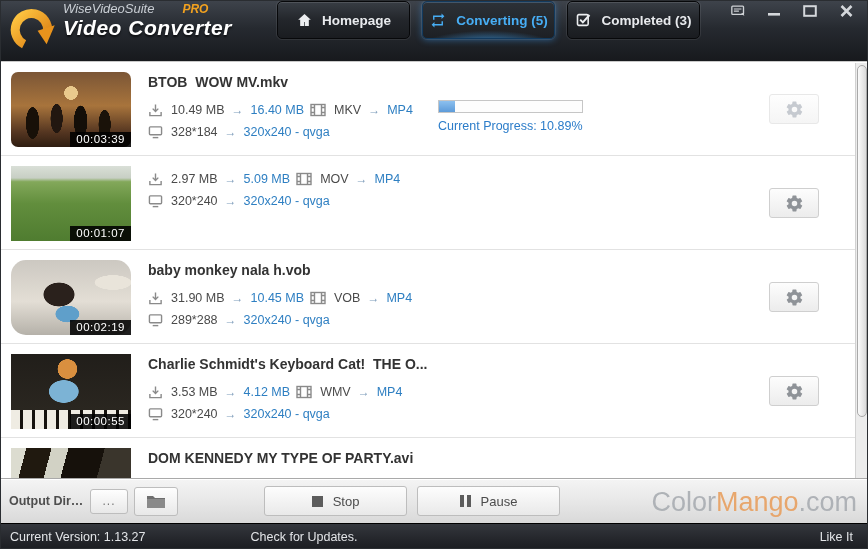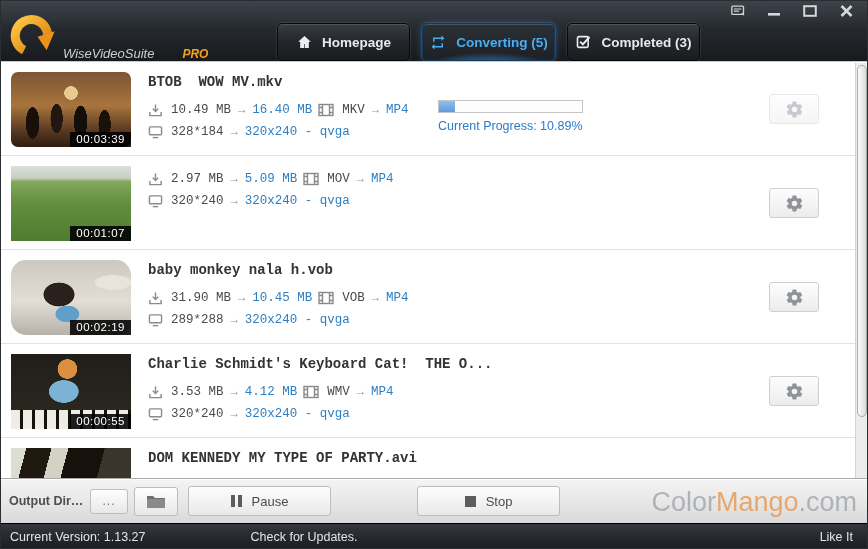--- a/index.html
+++ b/index.html
@@ -2,21 +2,21 @@
 <html><head>
 <meta charset="utf-8">
 <style>
   * { margin:0; padding:0; box-sizing:border-box; }
   html,body { width:868px; height:549px; font-family:"Liberation Sans", sans-serif; }
   .window { position:relative; width:868px; height:549px; overflow:hidden; background:#fff; border:1px solid #2a2d31; }
 
   
   .header { position:absolute; left:0; top:0; width:100%; height:60px;
     background:linear-gradient(180deg,#3e434b 0%,#262a30 45%,#17191d 100%);
-    display:flex; align-items:flex-end; }
+    display:flex; align-items:flex-start; }
   .logo { width:54px; height:54px; margin-left:6px; flex:0 0 auto; }
   .brand { margin-left:2px; width:190px; color:#c9ced4; font-style:italic; }
   .brand-top { font-size:13px; display:flex; align-items:baseline; }
   .brand-suite { color:#c9ced4; }
   .brand-pro { color:#f3a21f; font-weight:bold; margin-left:28px; font-size:12px; }
   .brand-name { font-size:21px; font-weight:bold; color:#fff; text-shadow:0 2px 2px rgba(0,0,0,.6); letter-spacing:.5px; }
 
   .tabs { display:flex; gap:12px; margin-left:24px; }
   .tab { display:flex; align-items:center; justify-content:center; gap:9px;
     width:133px; height:38px; border-radius:5px; cursor:pointer;
@@ -33,21 +33,21 @@
   .tab svg { flex:0 0 auto; }
 
   .win-controls { position:absolute; right:8px; top:2px; display:flex; gap:10px; }
   .win-btn { width:26px; height:16px; display:flex; align-items:center; justify-content:center; cursor:pointer; }
 
   
   .list { position:absolute; left:0; top:60px; width:868px; height:417px; background:#fff; overflow:hidden; border-top:1px solid #c9c9c9; }
   .row { position:relative; height:94px; border-bottom:1px solid #e2e2e2; display:flex; padding:10px 0 0 10px; background:#fff; }
   .thumb { position:relative; width:120px; height:75px; flex:0 0 auto; margin-right:17px; background:#888; }
   .duration { position:absolute; right:0; bottom:0; background:rgba(0,0,0,.88); color:#fff; font-size:11.5px; padding:1px 6px 2px; letter-spacing:.5px; }
-  .info { padding-top:2px;font-family:Liberation Mono, monospace; }
+  .info { padding-top:2px; }
   .title { font-size:14px; font-weight:bold; color:#333; margin-bottom:9px; white-space:pre; }
   .meta { display:flex; align-items:center; gap:6px; font-size:12.5px; color:#4a4a4a; height:22px; }
   .meta svg { margin-right:2px; }
   .blue { color:#2e7fc2; }
   .arr { color:#7d9cba; font-size:12px; padding:0 1px; }
 
   .progress-wrap { position:absolute; left:437px; top:38px; width:160px; }
   .progress-track { width:145px; height:13px; background:#fdfdfd; border:1px solid #c6c6c6; }
   .progress-fill { height:100%; background:linear-gradient(180deg,#8cc0ef,#5d9bd9); }
   .progress-text { margin-top:6px; font-size:12.5px; color:#2b7cc9; }
@@ -132,20 +132,21 @@
         </defs>
         <path d="M19 48 A 18 18 0 1 1 45 34" fill="none" stroke="url(#lg1)" stroke-width="10" stroke-linecap="butt"></path>
         <path d="M53 27 L44 48 L34 33 Z" fill="#e9931c"></path>
       </svg>
     </div>
     <div class="brand">
       <div class="brand-top">
         <span class="brand-suite">WiseVideoSuite</span>
         <span class="brand-pro">PRO</span>
       </div>
+      <div class="brand-name">Video Converter</div>
     </div>
 
     <nav class="tabs">
       <div class="tab">
         <svg width="17" height="16" viewBox="0 0 24 24">
           <path d="M12 3 2.5 11.5h3V21h6v-6h1v6h6v-9.5h3z" fill="#eceef0"></path>
         </svg>
         <span>Homepage</span>
       </div>
       <div class="tab active">
@@ -390,32 +391,32 @@
 
   <div class="toolbar">
     <div class="out-label">Output Direc...</div>
     <div class="small-btn browse-btn">...</div>
     <div class="small-btn folder-btn">
       <svg width="20" height="16" viewBox="0 0 20 16">
         <path d="M1 3h6l2 2h10v9H1z" fill="#6e6e6e"></path>
         <path d="M1 6h18v9H1z" fill="#8a8a8a"></path>
       </svg>
     </div>
+    <div class="action-btn stop-btn">
+      <svg width="11" height="11" viewBox="0 0 11 11">
+          <rect x="0" y="0" width="11" height="11" fill="#5c5c5c"></rect>
+        </svg>
+      <span>Stop</span>
+    </div>
     <div class="action-btn pause-btn">
       <svg width="11" height="12" viewBox="0 0 11 12">
           <rect x="0" y="0" width="4" height="12" fill="#5c5c5c"></rect>
           <rect x="7" y="0" width="4" height="12" fill="#5c5c5c"></rect>
         </svg>
       <span>Pause</span>
-    </div>
-    <div class="action-btn stop-btn">
-      <svg width="11" height="11" viewBox="0 0 11 11">
-          <rect x="0" y="0" width="11" height="11" fill="#5c5c5c"></rect>
-        </svg>
-      <span>Stop</span>
     </div>
   </div>
 
   <div class="watermark"><span>Color</span><span class="wm-orange">Mango</span><span>.com</span></div>
 
   <div class="statusbar">
     <span class="version">Current Version: 1.13.27</span>
     <span class="updates">Check for Updates.</span>
     <span class="likeit">Like It</span>
   </div>

